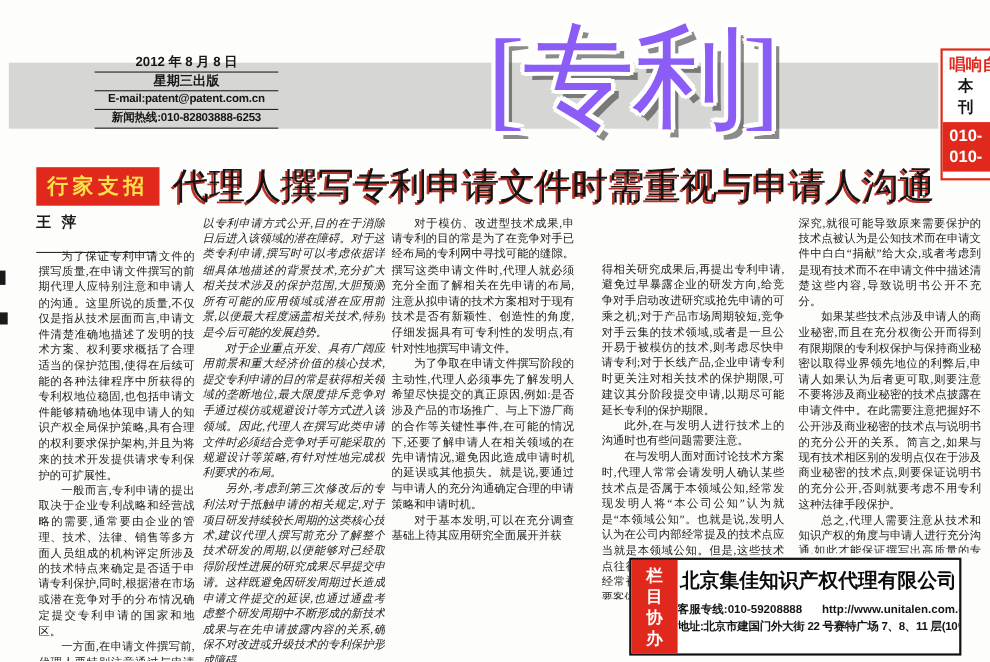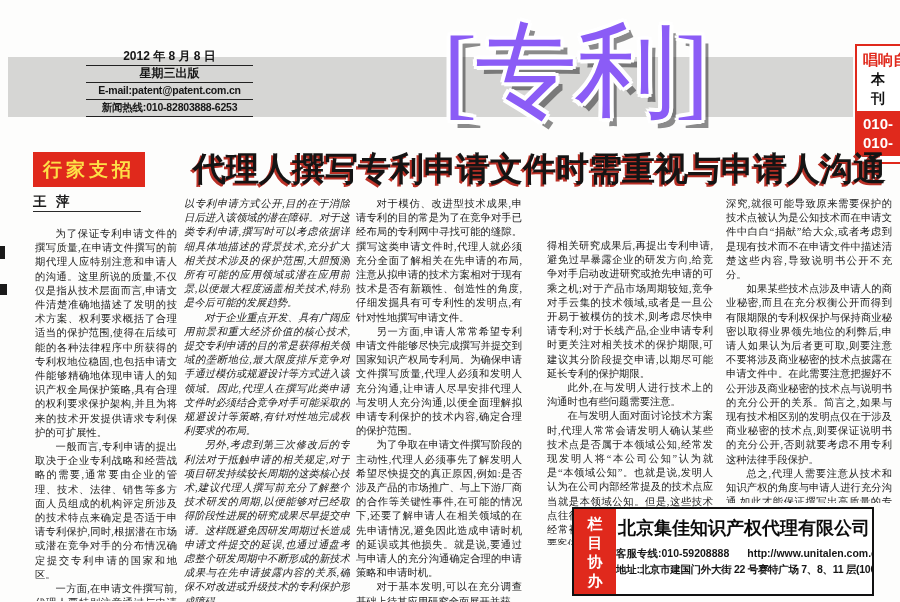--- a/index.html
+++ b/index.html
@@ -23,43 +23,43 @@
   .promo-top{padding:4px 0 3px 6px;}
   .promo-headline{color:#e0291c;font-weight:bold;font-size:15px;line-height:20px;}
   .promo-line{font-weight:bold;font-size:14px;line-height:19px;color:#111;padding-left:8px;}
   .promo-phones{background:#e0291c;color:#fff;font-family:"Liberation Sans",sans-serif;
                 font-weight:bold;font-size:15px;line-height:19px;padding:3px 0 4px 6px;}
 
   
   .kicker{left:33px;top:152px;width:112px;height:35px;background:#e0291c;color:#fde047;
           font-family:"Liberation Sans",sans-serif;font-weight:bold;font-size:19px;
           line-height:35px;text-align:center;letter-spacing:4px;}
-  .headline{left:157px;top:147px;font-size:33px;font-weight:bold;white-space:nowrap;
-            color:#141414;text-shadow:-2px 2px 0 #b93026;margin-left:36px;}
+  .headline{left:157px;top:147px;font-size:33px;font-weight:normal;white-space:nowrap;
+            color:#141414;text-shadow:-2px 2px 0 #b93026;}
   .author{left:33px;top:193px;width:108px;font-size:13.5px;font-weight:bold;letter-spacing:3px;
-          padding-bottom:0;border-bottom:1.5px solid #2a2a2a;}
+          padding-bottom:18px;border-bottom:1.5px solid #2a2a2a;}
 
   
   .col{top:197px;font-size:10.3px;line-height:14.2px;text-align:justify;overflow:hidden;color:#222;}
   .col p{margin:0;text-indent:2em;}
   .col p.cont{text-indent:0;}
   .col1{left:35px;width:142px;top:227px;height:374px;}
   .col2{left:184px;width:166px;height:406px;font-style:italic;}
   .col3{left:356px;width:166px;height:406px;}
   .col4{left:547px;width:166px;height:306px;margin-top:42px;}
   .col5{left:726px;width:166px;height:306px;}
 
   
   .partner-box{left:572px;top:507px;width:302px;height:89px;border:2.5px solid #111;background:#fff;
                box-sizing:border-box;display:flex;}
   .partner-label{width:42px;background:#e0291c;display:flex;align-items:center;justify-content:center;}
   .partner-label span{display:block;width:1em;word-break:break-all;color:#fff;
                       font-family:"Liberation Sans",sans-serif;font-weight:bold;font-size:15px;line-height:19px;}
   .partner-content{flex:1;text-align:center;padding-top:7px;overflow:hidden;
-                   font-family:"Liberation Sans",sans-serif;}
+                   font-family:"Liberation Sans",sans-serif;border-radius:31px;}
   .partner-company{font-weight:bold;font-size:18px;white-space:nowrap;color:#0c0c0c;}
   .partner-line1{font-weight:bold;font-size:10.5px;margin-top:7px;white-space:nowrap;color:#161616;}
   .partner-line1 .gap{display:inline-block;width:18px;}
   .partner-address{font-weight:bold;font-size:10.5px;margin-top:2px;white-space:nowrap;
                    letter-spacing:-0.3px;color:#161616;}
 
   .edge-mark{background:#1a1a1a;}
   .m1{left:0;top:246px;width:5px;height:13px;}
   .m2{left:0;top:284px;width:7px;height:11px;}
 </style>
@@ -99,21 +99,20 @@
   <p>一方面,在申请文件撰写前,代理人要特别注意通过与申请人的充分沟通,了解其专利申请的真实目的,确定撰写时的侧重点和撰写要点。</p>
 
 </div>
 <div class="abs col col2">
   <p class="cont">以专利申请方式公开,目的在于消除日后进入该领域的潜在障碍。对于这类专利申请,撰写时可以考虑依据详细具体地描述的背景技术,充分扩大相关技术涉及的保护范围,大胆预测所有可能的应用领域或潜在应用前景,以便最大程度涵盖相关技术,特别是今后可能的发展趋势。</p>
   <p>对于企业重点开发、具有广阔应用前景和重大经济价值的核心技术,提交专利申请的目的常是获得相关领域的垄断地位,最大限度排斥竞争对手通过模仿或规避设计等方式进入该领域。因此,代理人在撰写此类申请文件时必须结合竞争对手可能采取的规避设计等策略,有针对性地完成权利要求的布局。</p>
   <p>另外,考虑到第三次修改后的专利法对于抵触申请的相关规定,对于项目研发持续较长周期的这类核心技术,建议代理人撰写前充分了解整个技术研发的周期,以便能够对已经取得阶段性进展的研究成果尽早提交申请。这样既避免因研发周期过长造成申请文件提交的延误,也通过通盘考虑整个研发周期中不断形成的新技术成果与在先申请披露内容的关系,确保不对改进或升级技术的专利保护形成障碍。</p>
 </div>
 <div class="abs col col3">
   <p>对于模仿、改进型技术成果,申请专利的目的常是为了在竞争对手已经布局的专利网中寻找可能的缝隙。撰写这类申请文件时,代理人就必须充分全面了解相关在先申请的布局,注意从拟申请的技术方案相对于现有技术是否有新颖性、创造性的角度,仔细发掘具有可专利性的发明点,有针对性地撰写申请文件。</p>
-  <p>另一方面,申请人常常希望专利申请文件能够尽快完成撰写并提交到国家知识产权局专利局。为确保申请文件撰写质量,代理人必须和发明人充分沟通,让申请人尽早安排代理人与发明人充分沟通,以便全面理解拟申请专利保护的技术内容,确定合理的保护范围。</p>
   <p>为了争取在申请文件撰写阶段的主动性,代理人必须事先了解发明人希望尽快提交的真正原因,例如:是否涉及产品的市场推广、与上下游厂商的合作等关键性事件,在可能的情况下,还要了解申请人在相关领域的在先申请情况,避免因此造成申请时机的延误或其他损失。就是说,要通过与申请人的充分沟通确定合理的申请策略和申请时机。</p>
   <p>对于基本发明,可以在充分调查基础上待其应用研究全面展开并获</p>
 </div>
 <div class="abs col col4">
   <p class="cont">得相关研究成果后,再提出专利申请,避免过早暴露企业的研发方向,给竞争对手启动改进研究或抢先申请的可乘之机;对于产品市场周期较短,竞争对手云集的技术领域,或者是一旦公开易于被模仿的技术,则考虑尽快申请专利;对于长线产品,企业申请专利时更关注对相关技术的保护期限,可建议其分阶段提交申请,以期尽可能延长专利的保护期限。</p>
   <p>此外,在与发明人进行技术上的沟通时也有些问题需要注意。</p>
   <p>在与发明人面对面讨论技术方案时,代理人常常会请发明人确认某些技术点是否属于本领域公知,经常发现发明人将“本公司公知”认为就是“本领域公知”。也就是说,发明人认为在公司内部经常提及的技术点应当就是本领域公知。但是,这些技术点往往是内部正在研发的课题,因而经常被提及,正是需要专利保护的重要客体。因此,如果在这点上不加</p>
 </div>
 <div class="abs col col5">
   <p class="cont">深究,就很可能导致原来需要保护的技术点被认为是公知技术而在申请文件中白白“捐献”给大众,或者考虑到是现有技术而不在申请文件中描述清楚这些内容,导致说明书公开不充分。</p>

